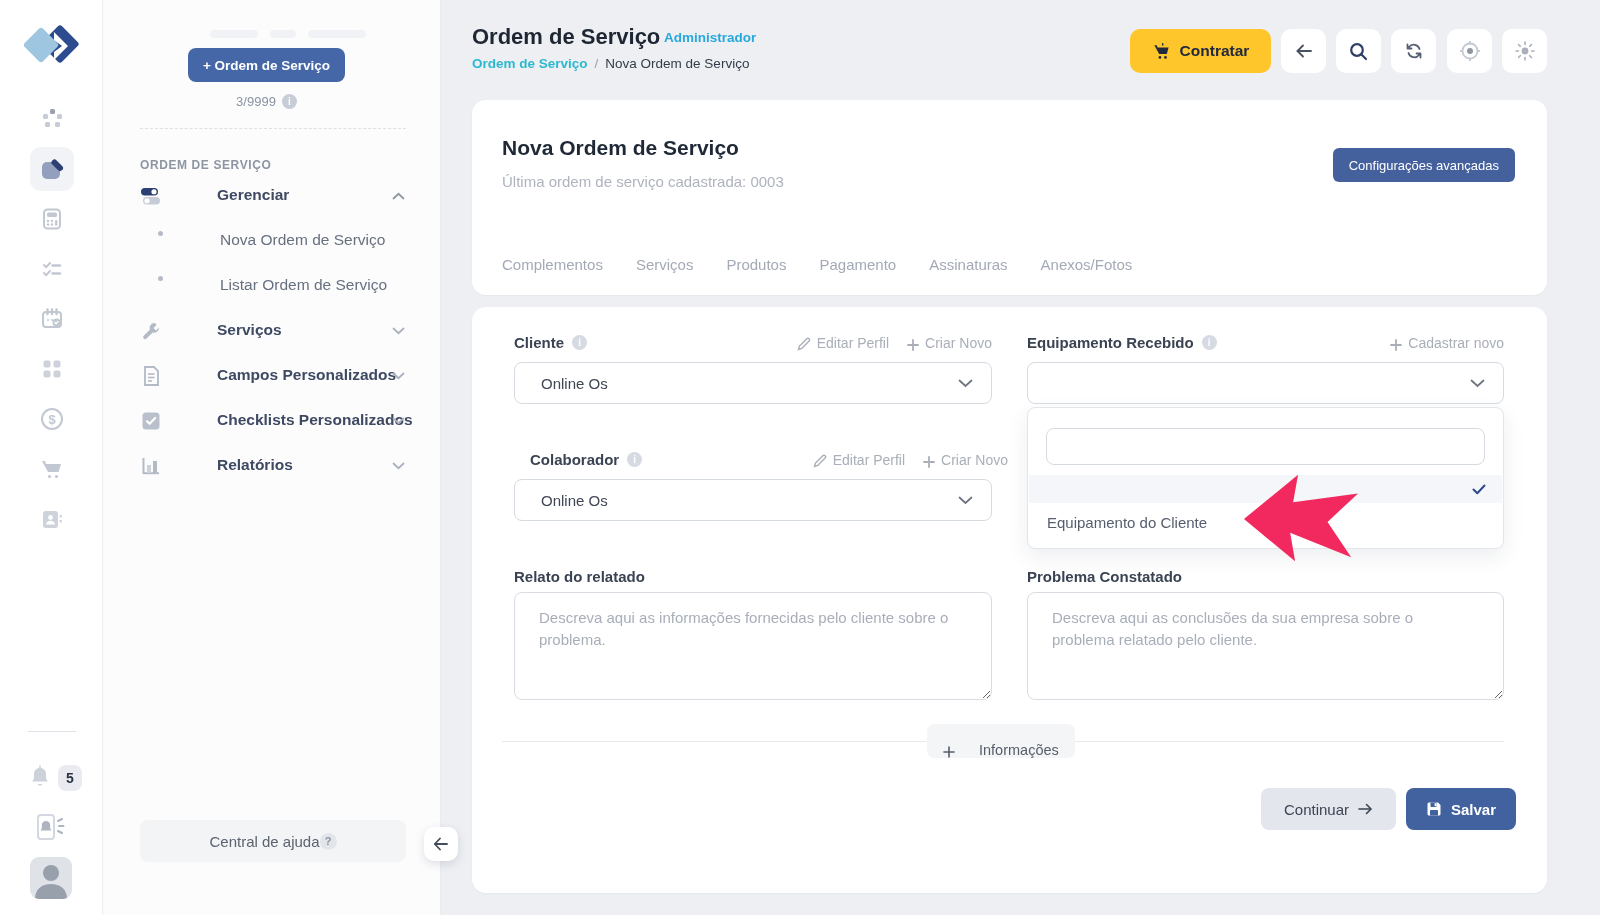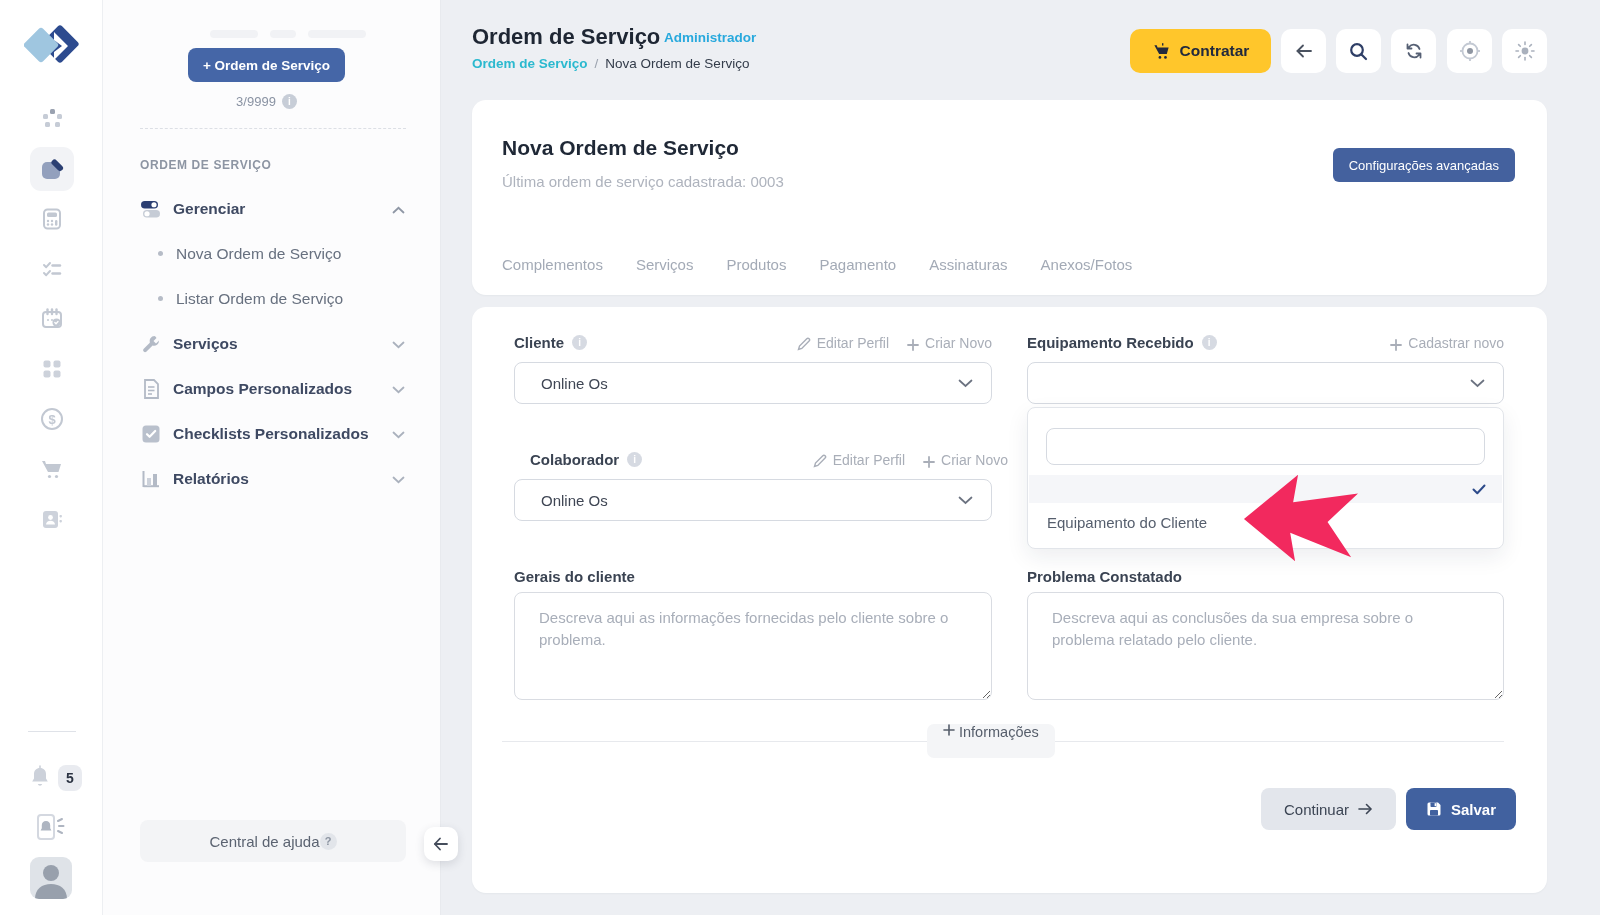--- a/index.html
+++ b/index.html
@@ -25,21 +25,21 @@
   .avatar { position:absolute; left:30px; top:112px; width:42px; height:42px; border-radius:9px; background:#dfe3e8; overflow:hidden; cursor:pointer; }
   
   .sidebar { position:absolute; left:103px; top:0; width:338px; height:915px; background:#fcfcfd; border-right:1px solid #e8eaee; z-index:4; }
   .skeleton { position:absolute; top:30px; height:8px; background:#f1f2f5; border-radius:4px; }
   .new-order-btn { position:absolute; left:85px; top:48px; width:157px; height:34px; background:#4566a7; color:#fff; border:none; border-radius:8px; font-family:inherit; font-size:13.5px; font-weight:bold; cursor:pointer; }
   .quota { position:absolute; left:0; top:94px; width:327px; text-align:center; font-size:13px; color:#8a93a3; display:flex; align-items:center; justify-content:center; gap:6px; }
   .info-dot { width:15px; height:15px; border-radius:50%; background:#c7cdd7; color:#fff; font-size:10px; font-weight:bold; display:inline-flex; align-items:center; justify-content:center; font-style:normal; }
   .dashed-div { position:absolute; left:37px; top:128px; width:266px; border-top:1px dashed #dcdfe5; }
   .section-title { position:absolute; left:37px; top:158px; font-size:12px; font-weight:bold; letter-spacing:.6px; color:#8d95a3; }
   .menu { position:absolute; left:0; top:186px; width:338px; }
-  .menu-item { position:relative; height:45px; display:flex; align-items:center; padding-left:37px; cursor:pointer; }
+  .menu-item { position:relative; height:45px; display:flex; align-items:flex-start; padding-left:37px; cursor:pointer;gap:44px; }
   .menu-item .mi-icon { width:22px; display:flex; justify-content:center; margin-right:11px; }
   .menu-item .mi-label { font-size:15.5px; color:#3e4962; font-weight:600; }
   .menu-item.sub { padding-left:55px; }
   .menu-item.sub .bullet { width:5px; height:5px; border-radius:50%; background:#b6bcc7; margin-right:13px; }
   .menu-item.sub .mi-label { font-weight:400; color:#67707f; font-size:15.5px; }
   .menu-item .chev { position:absolute; right:36px; }
   .help-btn { position:absolute; left:37px; top:820px; width:266px; height:42px; background:#f3f4f6; border:none; border-radius:8px; font-family:inherit; font-size:15px; color:#5b6371; cursor:pointer; display:flex; align-items:center; justify-content:center; }
   .q-circle { width:17px; height:17px; border-radius:50%; background:#e2e5ea; color:#8b93a0; font-size:11px; font-weight:bold; display:inline-flex; align-items:center; justify-content:center; }
   .collapse-btn { position:absolute; left:424px; top:827px; width:34px; height:34px; background:#fff; border:none; border-radius:10px; box-shadow:0 3px 10px rgba(40,50,70,.14); cursor:pointer; z-index:6; display:flex; align-items:center; justify-content:center; }
   
@@ -73,21 +73,21 @@
   textarea.ta { position:absolute; height:108px; border:1px solid #d9dce2; border-radius:8px; padding:14px 24px; font-family:inherit; font-size:15px; color:#3f4654; line-height:1.45; resize:both; }
   textarea.ta::placeholder { color:#a8aeb9; }
   
   .dropdown { position:absolute; left:555px; top:100px; width:477px; height:142px; background:#fff; border:1px solid #e2e5ea; border-radius:8px; box-shadow:0 8px 22px rgba(30,40,60,.08); z-index:3; }
   .dd-search { position:absolute; left:18px; right:18px; top:20px; height:37px; border:1px solid #d6dae1; border-radius:8px; font-family:inherit; font-size:15px; padding:0 12px; color:#3f4654; }
   .dd-selected { position:absolute; left:1px; right:1px; top:67px; height:28px; background:#f5f6f9; display:flex; align-items:center; justify-content:flex-end; padding-right:16px; cursor:pointer; }
   .dd-option { position:absolute; left:1px; right:1px; top:95px; height:38px; display:flex; align-items:center; padding-left:18px; font-size:15px; color:#555e6d; cursor:pointer; }
   .annot-arrow { position:absolute; left:770px; top:165px; width:118px; height:92px; z-index:7; pointer-events:none; }
   
   .mid-divider { position:absolute; left:30px; right:43px; top:434px; border-top:1px solid #e7e9ed; }
-  .info-pill { position:absolute; left:455px; top:417px; height:34px; padding:0 16px; background:#f4f5f7; border:none; border-radius:7px; font-family:inherit; font-size:14.5px; color:#565e6b; cursor:pointer; display:flex; align-items:flex-start; gap:4px; }
+  .info-pill { position:absolute; left:455px; top:417px; height:34px; padding:0 16px; background:#f4f5f7; border:none; border-radius:7px; font-family:inherit; font-size:14.5px; color:#565e6b; cursor:pointer; display:flex; align-items:flex-end; gap:24px; }
   .continue-btn { position:absolute; right:151px; top:481px; width:135px; height:42px; background:#e3e6ec; border:none; border-radius:8px; font-family:inherit; font-size:15px; color:#3c4554; cursor:pointer; display:flex; align-items:center; justify-content:center; gap:9px; }
   .save-btn { position:absolute; right:31px; top:481px; width:110px; height:42px; background:#41619f; border:none; border-radius:8px; font-family:inherit; font-size:15px; font-weight:bold; color:#fff; cursor:pointer; display:flex; align-items:center; justify-content:center; gap:9px; }
 </style>
 </head>
 <body>
 
 <div class="rail">
   <div class="rail-logo">
     <svg width="56" height="52" viewBox="0 0 56 52">
       <rect x="22" y="6" width="28" height="28" rx="3" transform="rotate(45 36 20)" fill="#2d4b8f"></rect>
@@ -478,21 +478,21 @@
         </span>
       </span>
     </div>
     <div class="select-box" style="left:42px; top:172px; width:478px;">
       <span class="sel-val">Online Os</span>
       <svg width="15" height="9" viewBox="0 0 15 9">
           <path d="M1.5 1.5 L7.5 7 L13.5 1.5" stroke="#6b7280" stroke-width="1.7" fill="none" stroke-linecap="round"></path>
         </svg>
     </div>
 
-    <div class="ta-label" style="left:42px; top:261px;">Gerais do cliente</div>
+    <div class="ta-label" style="left:42px; top:261px;">Relato do relatado</div>
     <textarea class="ta" style="left: 42px; top: 285px; width: 478px;" placeholder="Descreva aqui as informações fornecidas pelo cliente sobre o problema."></textarea>
 
     <div class="ta-label" style="left:555px; top:261px;">Problema Constatado</div>
     <textarea class="ta" style="left: 555px; top: 285px; width: 477px;" placeholder="Descreva aqui as conclusões da sua empresa sobre o problema relatado pelo cliente."></textarea>
 
     <div class="mid-divider"></div>
     <button class="info-pill">
       <svg width="12" height="12" viewBox="0 0 12 12">
           <line x1="6" y1="1" x2="6" y2="11" stroke="#565e6b" stroke-width="1.6" stroke-linecap="round"></line>
           <line x1="1" y1="6" x2="11" y2="6" stroke="#565e6b" stroke-width="1.6" stroke-linecap="round"></line>

